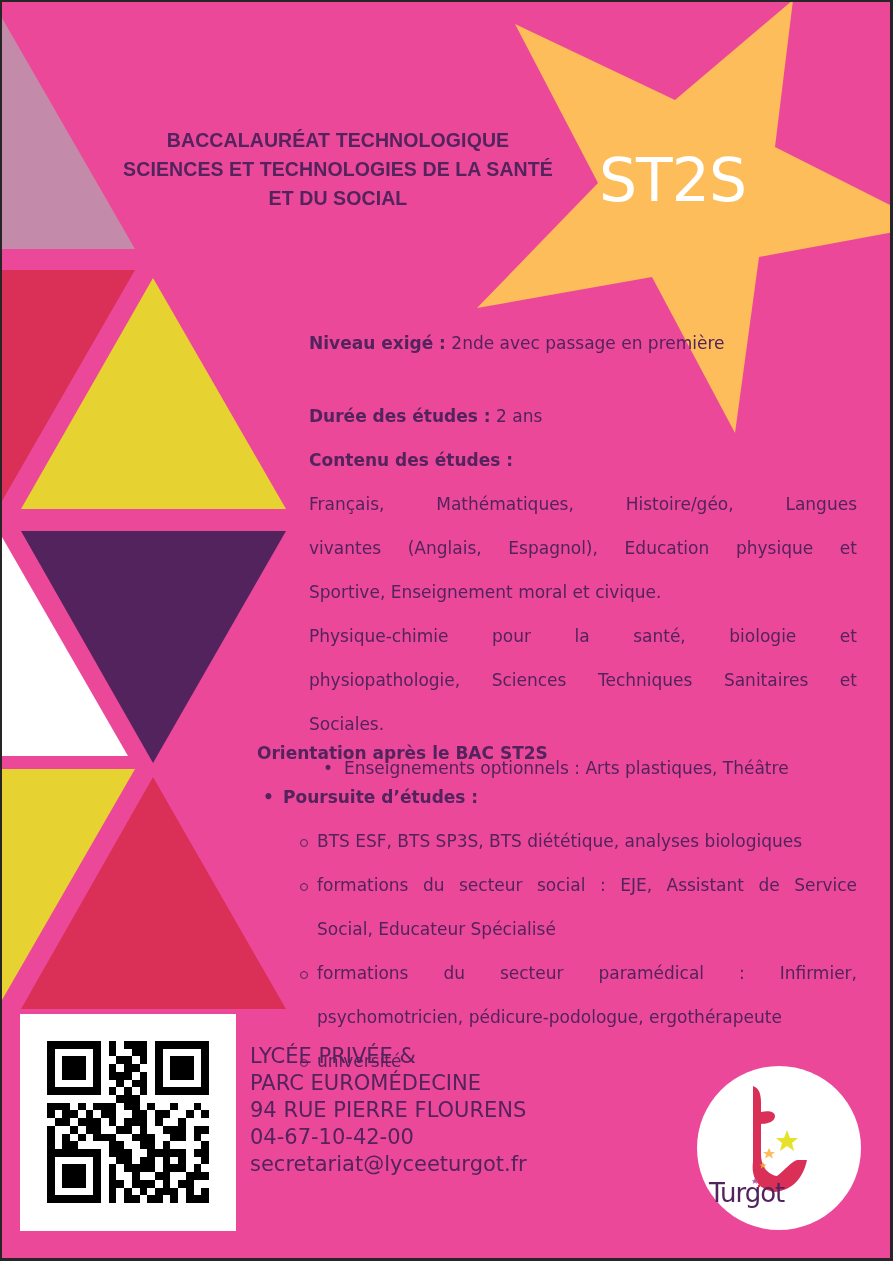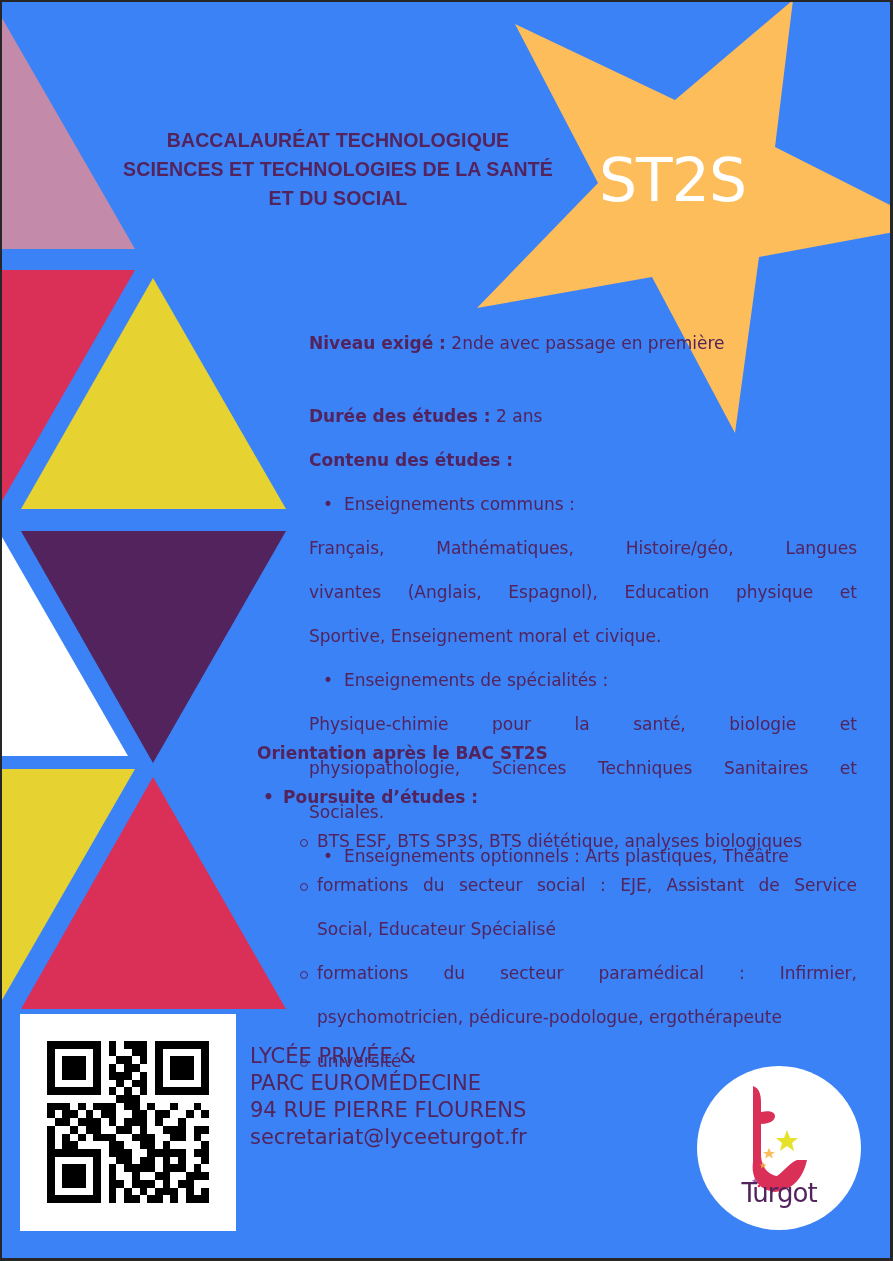--- a/index.html
+++ b/index.html
@@ -3,21 +3,21 @@
 <meta charset="utf-8">
 <style>
   html, body { margin: 0; padding: 0; }
   body {
     width: 893px; height: 1261px; overflow: hidden;
     background: #262626;
     font-family: "DejaVu Sans", "Liberation Sans", sans-serif;
   }
   .page {
     position: absolute; left: 2px; top: 2px; width: 888px; height: 1256px;
-    background: #3b82f6; overflow: hidden;
+    background: #ec4899; overflow: hidden;
   }
   .shapes { position: absolute; left: 0; top: 0; }
   .title {
     position: absolute; left: 78px; top: 124px; width: 516px;
     text-align: center; color: #52235c; font-weight: bold;
     font-family: "Liberation Sans", sans-serif;
     font-size: 19.5px; line-height: 29px; letter-spacing: 0.1px;
   }
   .title div { white-space: nowrap; }
   .badge {
@@ -51,21 +51,21 @@
   .contact {
     position: absolute; left: 248px; top: 1041px; color: #52235c;
     font-size: 21px; line-height: 27px; font-family: "DejaVu Sans", sans-serif;
   }
   .contact div { white-space: nowrap; }
   .logo {
     position: absolute; left: 695px; top: 1064px; width: 164px; height: 164px;
     border-radius: 50%; background: #ffffff;
   }
   .logo-text {
-    position: absolute; left: 0; width: 164px; top: 112px; text-align: center;
+    position: absolute; left: 12px; width: 164px; top: 112px; text-align: left;
     color: #52235c; font-size: 26px; font-family: "DejaVu Sans", sans-serif; letter-spacing: -1px;
   }
 </style>
 </head>
 <body>
 
 <div class="page">
 
   <svg class="shapes" width="888" height="1256" viewBox="0 0 888 1256">
 
@@ -97,26 +97,24 @@
   <div class="body-text main-block">
     <div class="line">
       <span class="strong">Niveau  exigé :</span><span> 2nde avec passage en première</span>
     </div>
     <div class="gap"></div>
     <div class="line">
       <span class="strong">Durée des études :</span><span> 2 ans</span>
     </div>
     <div class="line strong">Contenu des études :</div>
 
-    <div class="line bullet">Enseignements communs :</div>
     <div class="line just">Français, Mathématiques, Histoire/géo, Langues</div>
     <div class="line just">vivantes (Anglais, Espagnol), Education physique et</div>
     <div class="line">Sportive, Enseignement moral et  civique.</div>
 
-    <div class="line bullet">Enseignements de spécialités :</div>
     <div class="line just">Physique-chimie pour la santé, biologie et</div>
     <div class="line just">physiopathologie, Sciences Techniques Sanitaires et</div>
     <div class="line">Sociales.</div>
 
     <div class="line bullet">Enseignements optionnels : Arts plastiques, Théâtre</div>
   </div>
 
   <div class="body-text orient-block">
     <div class="line strong">Orientation après le BAC ST2S</div>
     <div class="line strong l1">Poursuite d’études :</div>
@@ -237,20 +235,21 @@
           <rect x="16" y="20" width="1" height="1"></rect>
           <rect x="18" y="20" width="3" height="1"></rect>
       </g>
     </svg>
   </div>
 
   <div class="contact">
     <div>LYCÉE PRIVÉE &amp;</div>
     <div>PARC EUROMÉDECINE</div>
     <div>94 RUE PIERRE FLOURENS</div>
+    <div>04-67-10-42-00</div>
     <div>secretariat@lyceeturgot.fr</div>
   </div>
 
   <div class="logo">
     <svg width="164" height="164" viewBox="0 0 164 164" style="position:absolute;left:0;top:0">
 
       <path d="M56,20 C62,22 64,28 64,36 L64,46 C72,44 78,46 78,50 C78,55 72,58 64,58 L64,88 C64,100 70,108 80,110 C88,104 94,96 100,94 L110,94 C106,112 96,124 78,126 C60,124 54,110 56,96 Z" fill="#da3058"></path>
 
       <polygon points="90,64 93,72 101,72 95,77 97,85 90,80 83,85 85,77 79,72 87,72" fill="#e6e12a"></polygon>
       <polygon points="72,82 73.8,86 78,86 74.7,88.5 76,92.5 72,90 68,92.5 69.3,88.5 66,86 70.2,86" fill="#fdbd5a"></polygon>

